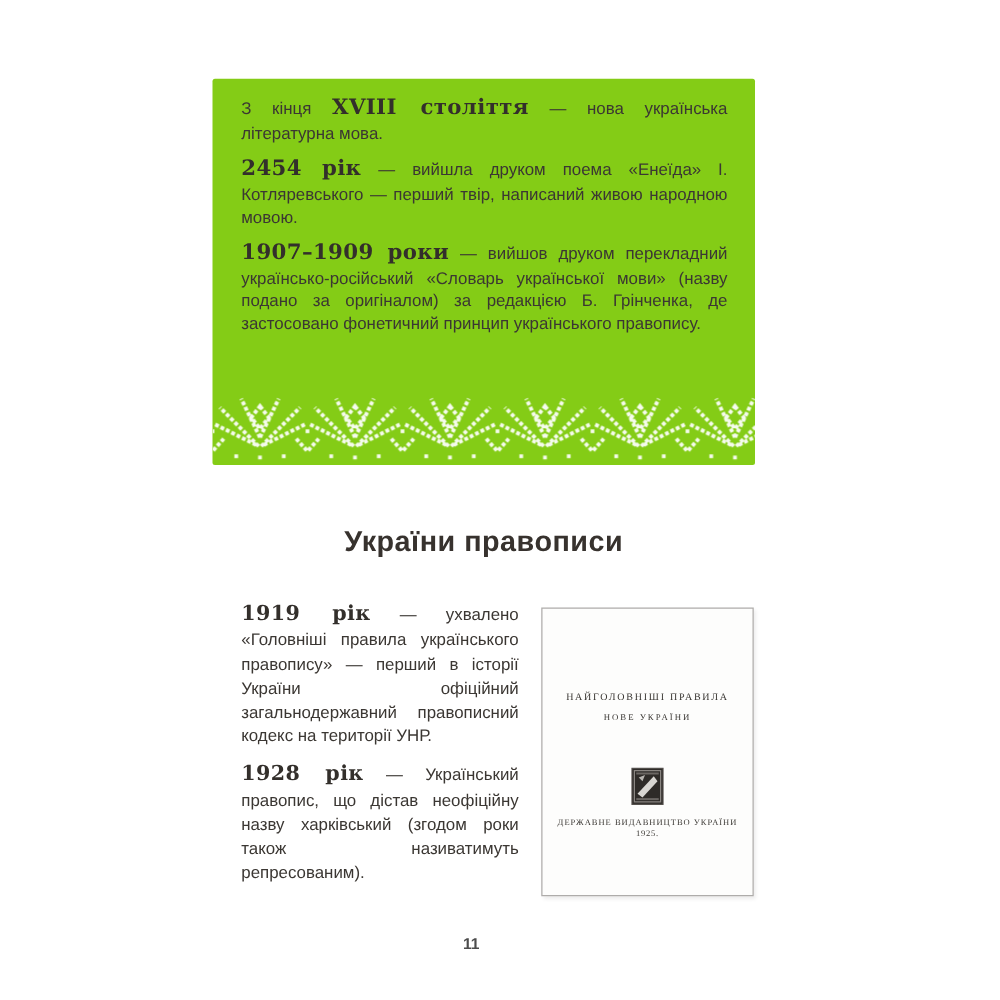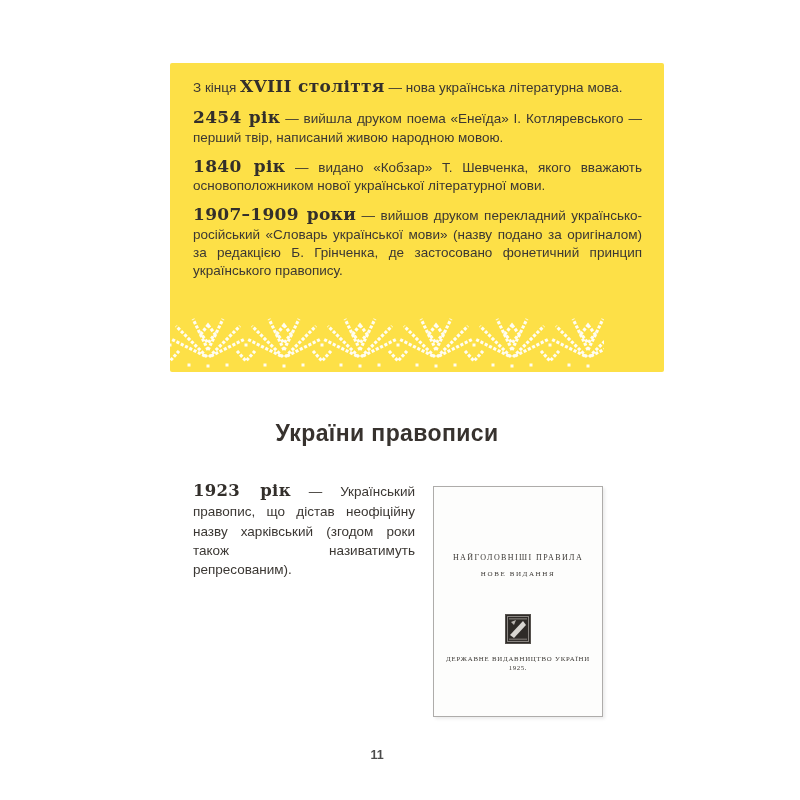--- a/index.html
+++ b/index.html
@@ -4,22 +4,22 @@
 <style>
   html,body{margin:0;padding:0;}
   body{
     width:800px;height:800px;position:relative;
     background:#ffffff;overflow:hidden;
     font-family:"Liberation Sans",sans-serif;
     -webkit-font-smoothing:antialiased;
   }
   
   .infobox{
-    position:absolute;left:170px;top:63px;width:494px;height:309px;
-    background:#fde047;border-radius:2px;overflow:hidden;
+    position:absolute;left:170px;top:63px;width:434px;height:309px;
+    background:#84cc16;border-radius:2px;overflow:hidden;
   }
   .infobox-text{
     position:relative;z-index:2;
     padding:12px 22px 0 23px;
     font-size:13.5px;line-height:1.34;color:#3b3733;
     text-align:justify;
   }
   .infobox-text p{margin:0 0 8px 0;}
   .year-slab{
     font-family:"DejaVu Serif","Liberation Serif",serif;
@@ -69,23 +69,20 @@
 
 <div class="infobox">
   <div class="infobox-text">
     <p>
       <span>З кінця </span><span class="year-slab">XVIII століття</span><span> — нова українська літературна мова.</span>
     </p>
     <p>
       <span class="year-slab">2454 рік</span><span> — вийшла друком поема «Енеїда» І. Котляревського — перший твір, написаний живою народною мовою.</span>
     </p>
     <p>
-      <span class="year-slab">1840 рік</span><span> — видано «Кобзар» Т. Шевченка, якого вважають основоположником нової української літературної мови.</span>
-    </p>
-    <p>
       <span class="year-slab">1907–1909 роки</span><span> — вийшов друком перекладний українсько-російський «Словарь української мови» (назву подано за оригіналом) за редакцією Б. Грінченка, де застосовано фонетичний принцип українського правопису.</span>
     </p>
   </div>
 
   <svg class="embroidery" viewBox="0 0 434 52" xmlns="http://www.w3.org/2000/svg" aria-hidden="true">
     <defs>
       <pattern id="vysh" width="76" height="52" patternUnits="userSpaceOnUse">
         <g stroke="#ffffff" stroke-width="3.1" fill="none" stroke-dasharray="3.1 1.7" opacity="0.92">
           <path d="M37 40 L6 9"></path>
           <path d="M35 39 L1 22"></path>
@@ -107,27 +104,30 @@
       </pattern>
     </defs>
     <rect x="0" y="0" width="434" height="52" fill="url(#vysh)"></rect>
   </svg>
 </div>
 
 <div class="section-heading">України правописи</div>
 
 <div class="timeline">
   <p>
-    <span class="year-slab">1923 рік</span><span> — Український правопис, що дістав неофіційну назву </span><span class="em-italic">харківський</span><span> (згодом роки також називатимуть </span><span class="em-italic">репресованим</span><span>).</span>
+    <span class="year-slab">1919 рік</span><span> — ухвалено «Головніші правила українського правопису» — перший в історії України офіційний загальнодержавний правописний кодекс на території УНР.</span>
+  </p>
+  <p>
+    <span class="year-slab">1928 рік</span><span> — Український правопис, що дістав неофіційну назву </span><span class="em-italic">харківський</span><span> (згодом роки також називатимуть </span><span class="em-italic">репресованим</span><span>).</span>
   </p>
 </div>
 
 <div class="book-cover">
   <div class="cover-line1">НАЙГОЛОВНІШІ ПРАВИЛА</div>
-  <div class="cover-subtitle">НОВЕ ВИДАННЯ</div>
+  <div class="cover-subtitle">НОВЕ УКРАЇНИ</div>
   <svg class="cover-emblem" viewBox="0 0 26 30" xmlns="http://www.w3.org/2000/svg" aria-hidden="true">
     <rect x="0.5" y="0.5" width="25" height="29" fill="#2e2b28" stroke="#55514d"></rect>
     <rect x="2.5" y="2.5" width="21" height="25" fill="none" stroke="#8a8682" stroke-width="1"></rect>
     <path d="M5 21 L18 7 L21 11 L9 24 Z" fill="#d8d6d2"></path>
     <path d="M6 8 L11 6 L9 11 Z" fill="#b7b4b0"></path>
     <rect x="4" y="4" width="18" height="1.6" fill="#6b6763"></rect>
     <rect x="4" y="24.5" width="18" height="1.6" fill="#6b6763"></rect>
   </svg>
   <div class="cover-publisher">ДЕРЖАВНЕ ВИДАВНИЦТВО УКРАЇНИ</div>
   <div class="cover-year">1925.</div>

